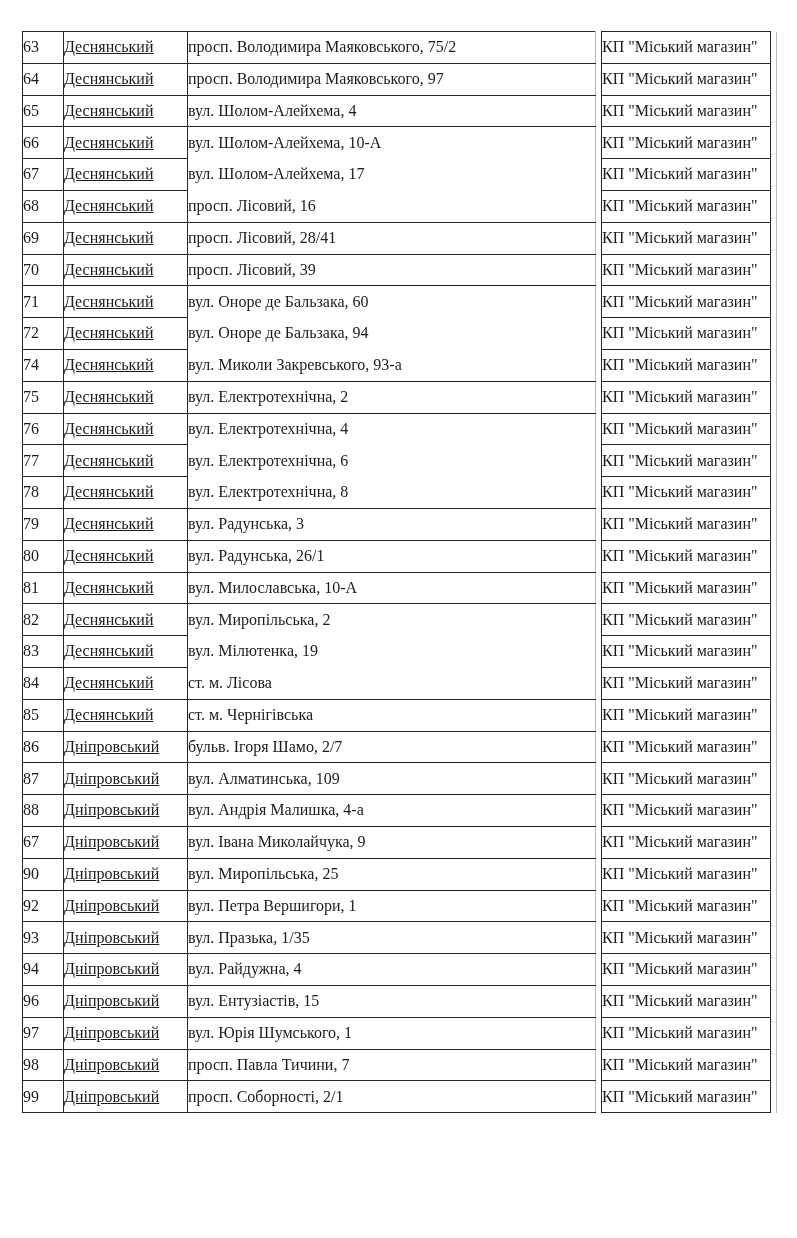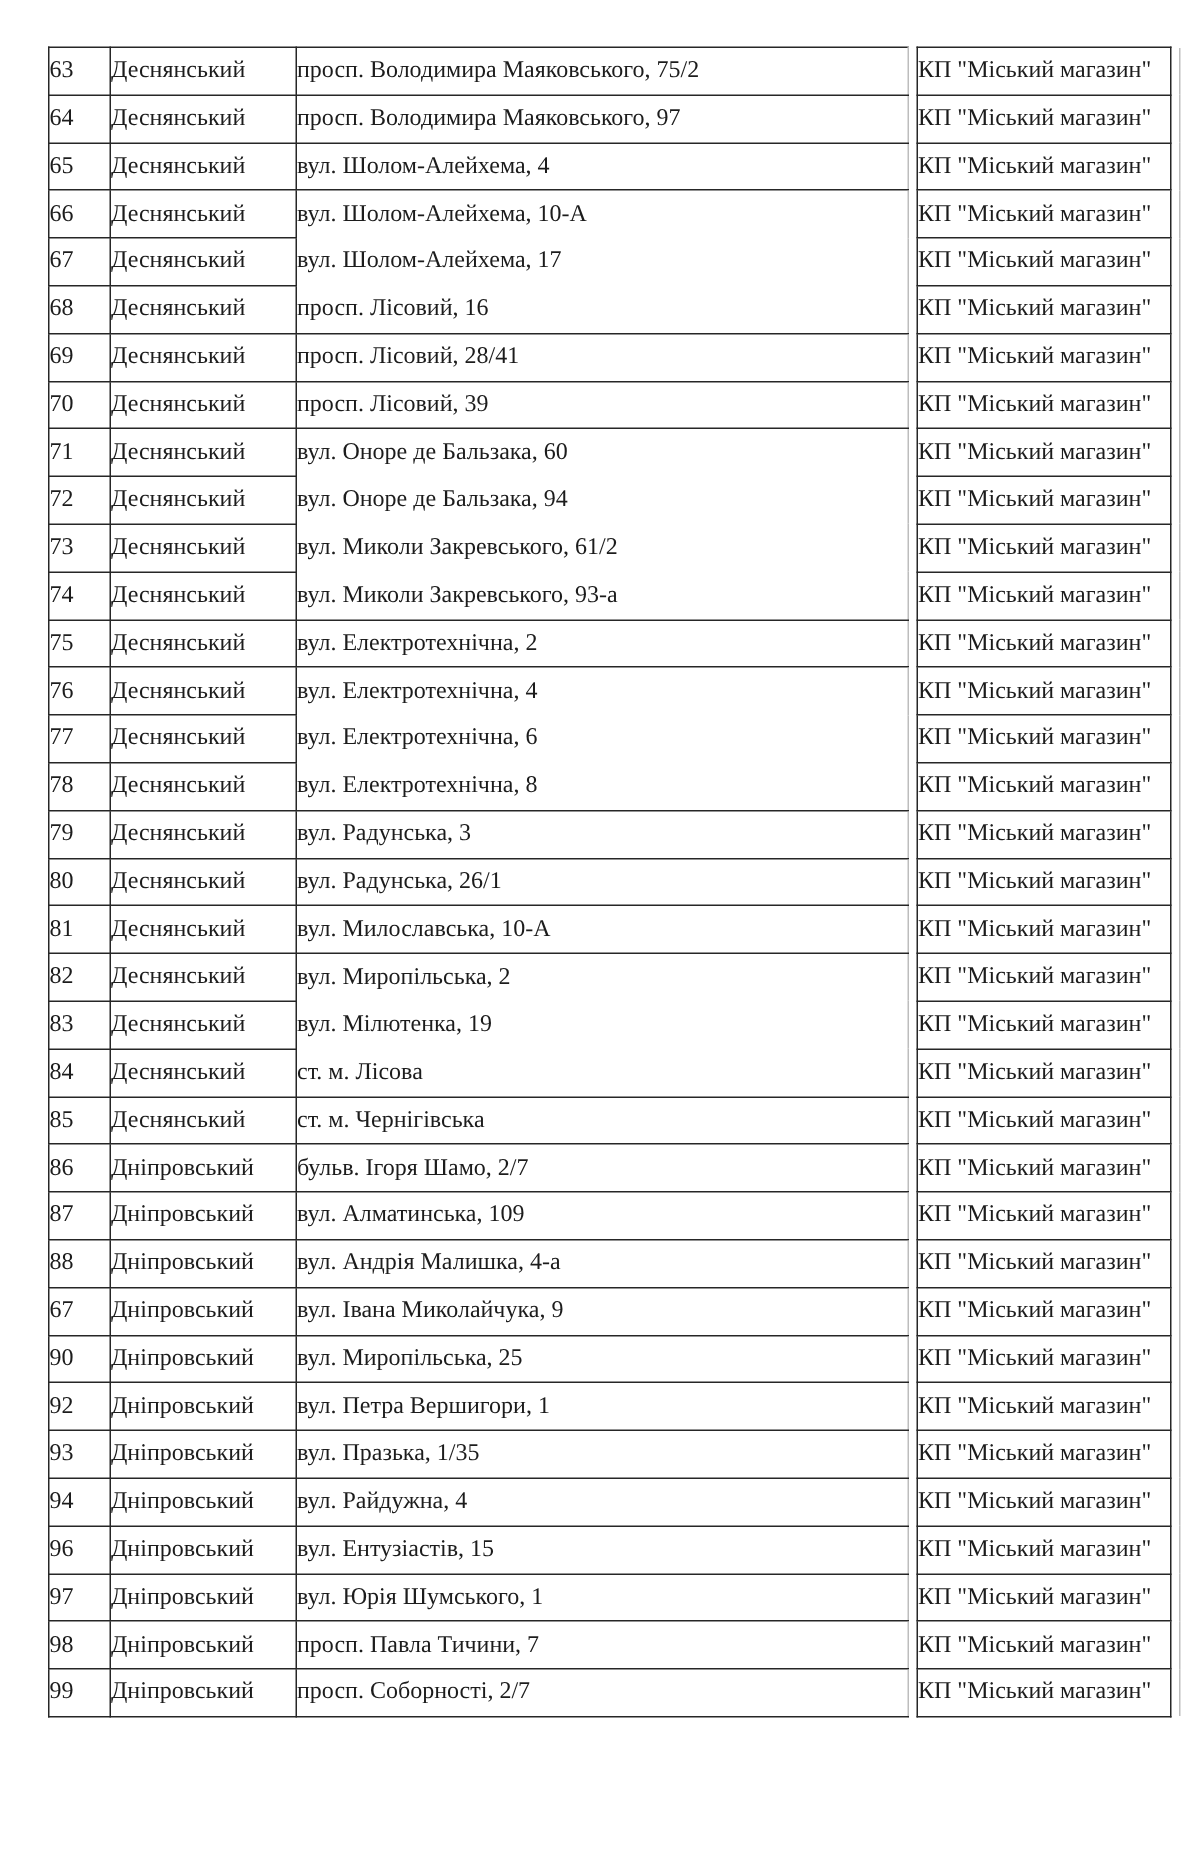--- a/index.html
+++ b/index.html
@@ -11,21 +11,21 @@
     position: relative;
     width: 797px;
     height: 1238px;
     background: #ffffff;
     overflow: hidden;
     font-family: "Liberation Serif", "DejaVu Serif", serif;
     color: var(--text, #1c1c1c);
   }
   table.doc-table {
     position: absolute;
-    left: 32px;
+    left: 22px;
     top: 31px;
     border-collapse: collapse;
     table-layout: fixed;
     width: 754px;
   }
   table.doc-table tr {
     height: 31.8px;
   }
   table.doc-table td {
     vertical-align: middle;
@@ -38,20 +38,21 @@
   
   td.c-num, td.c-district, td.c-address {
     border: 1px solid var(--border, #262626);
   }
   td.c-num {
     text-align: left;
     padding-left: 9px;
   }
   td.c-district {
     padding-left: 4px;
+    text-decoration: underline;
   }
   td.c-address {
     padding-left: 3px;
     
     border-right: 1px solid var(--gridline, #bdbdbd);
   }
   
   td.c-address.addr-nob {
     border-bottom-style: hidden;
   }
@@ -155,28 +156,20 @@
         </tr>
         <tr>
           <td class="c-num">72</td>
           <td class="c-district">Деснянський</td>
           <td class="c-address addr-nob">вул. Оноре де Бальзака, 94</td>
           <td class="c-spacer"></td>
           <td class="c-kp">КП "Міський магазин"</td>
           <td class="c-end"></td>
         </tr>
         <tr>
-          <td class="c-num">73</td>
-          <td class="c-district">Деснянський</td>
-          <td class="c-address addr-nob">вул. Миколи Закревського, 61/2</td>
-          <td class="c-spacer"></td>
-          <td class="c-kp">КП "Міський магазин"</td>
-          <td class="c-end"></td>
-        </tr>
-        <tr>
           <td class="c-num">74</td>
           <td class="c-district">Деснянський</td>
           <td class="c-address">вул. Миколи Закревського, 93-а</td>
           <td class="c-spacer"></td>
           <td class="c-kp">КП "Міський магазин"</td>
           <td class="c-end"></td>
         </tr>
         <tr>
           <td class="c-num">75</td>
           <td class="c-district">Деснянський</td>
@@ -349,20 +342,20 @@
           <td class="c-num">98</td>
           <td class="c-district">Дніпровський</td>
           <td class="c-address">просп. Павла Тичини, 7</td>
           <td class="c-spacer"></td>
           <td class="c-kp">КП "Міський магазин"</td>
           <td class="c-end"></td>
         </tr>
         <tr>
           <td class="c-num">99</td>
           <td class="c-district">Дніпровський</td>
-          <td class="c-address">просп. Соборності, 2/7</td>
+          <td class="c-address">просп. Соборності, 2/1</td>
           <td class="c-spacer"></td>
           <td class="c-kp">КП "Міський магазин"</td>
           <td class="c-end"></td>
         </tr>
       </tbody>
   </table>
 </div>
 
 </body></html>

